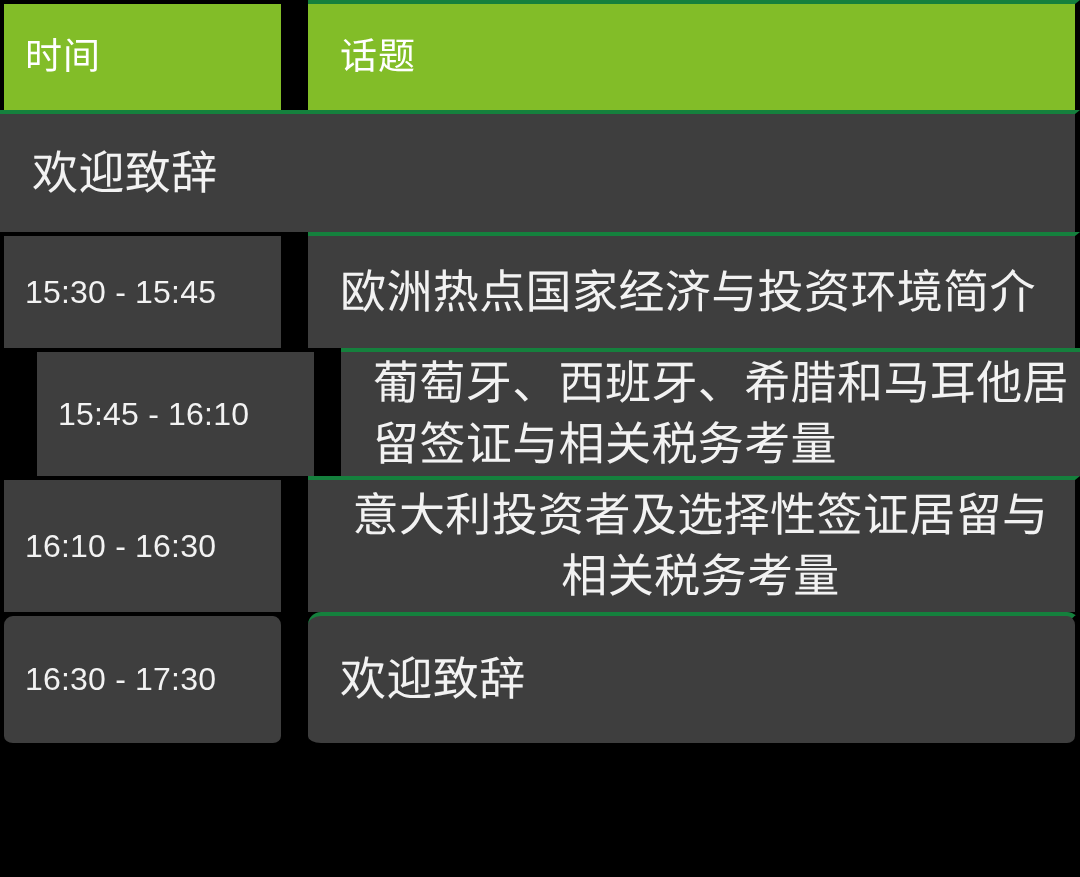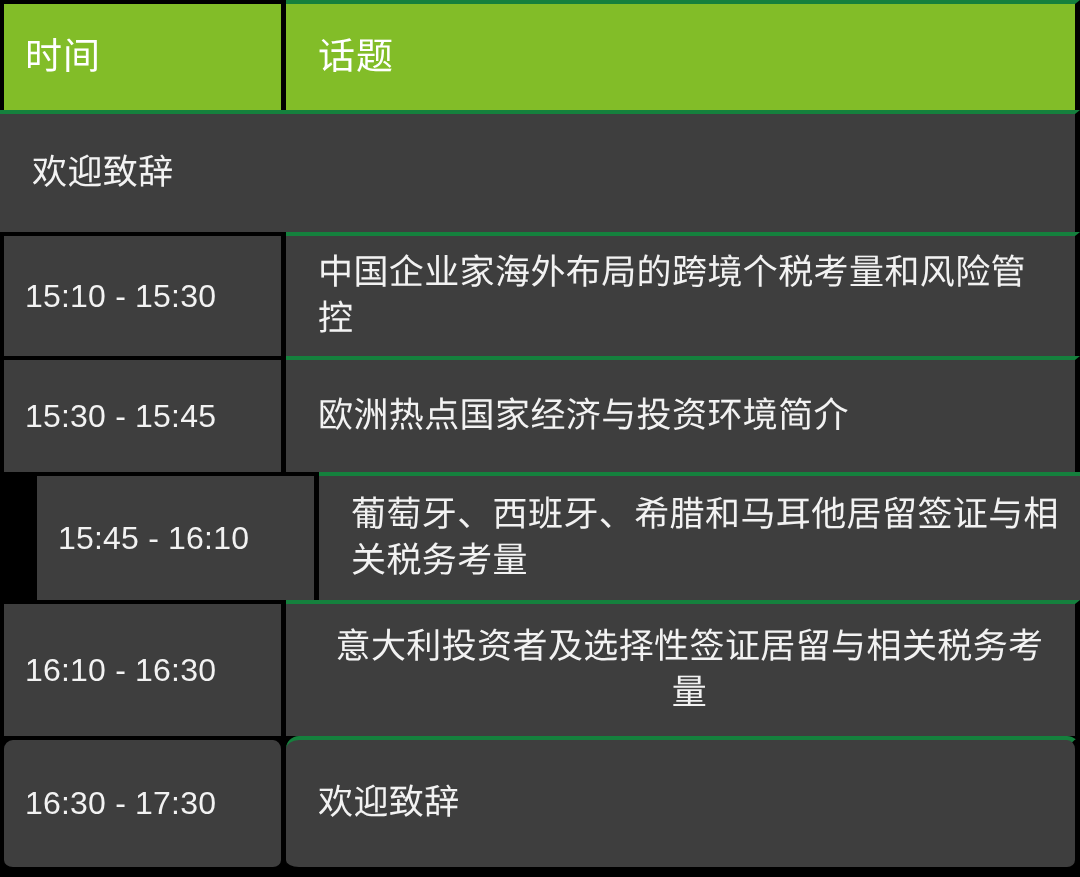--- a/index.html
+++ b/index.html
@@ -26,20 +26,21 @@
     display: flex;
     flex-direction: column;
   }
 
   .row {
     display: flex;
     flex-direction: row;
     width: 100%;
     box-sizing: border-box;
     flex: none;
+    gap: 22px;
   }
 
   
   .row.header { height: 110px; }
   .row.header .cell {
     background: #82bd28;
     color: #ffffff;
   }
 
   
@@ -87,24 +88,23 @@
   }
 
   .time-text {
     font-size: 32px;
     line-height: 1.2;
     white-space: nowrap;
     letter-spacing: 0.2px;
   }
 
   .topic-text {
-    font-size: 35px;
+    font-size: 46px;
     line-height: 1.32;
     letter-spacing: 0.4px;
-    font-family: Liberation Serif, serif;
   }
 
   
   .r-head { height: 110px; }
   .r-1 { height: 122px; }
   .r-2 { height: 124px; }
   .r-3 { height: 116px; border-radius: 19px; }
   .r-4 { height: 128px; margin-left: 33px; }
   .r-5 { height: 136px; text-align: center; }
   .r-6 { height: 137px; }
@@ -122,28 +122,20 @@
       <span class="header-text">话题</span>
     </div>
   </div>
 
   <div class="row body r-1">
     <div class="cell topic">
       <span class="topic-text">欢迎致辞</span>
     </div>
   </div>
 
-  <div class="row body r-2">
-    <div class="cell time">
-      <span class="time-text">15:10 - 15:30</span>
-    </div>
-    <div class="cell topic">
-      <span class="topic-text">中国企业家海外布局的跨境个税考量和风险管控</span>
-    </div>
-  </div>
 
   <div class="row body r-3">
     <div class="cell time">
       <span class="time-text">15:30 - 15:45</span>
     </div>
     <div class="cell topic">
       <span class="topic-text">欧洲热点国家经济与投资环境简介</span>
     </div>
   </div>
 

